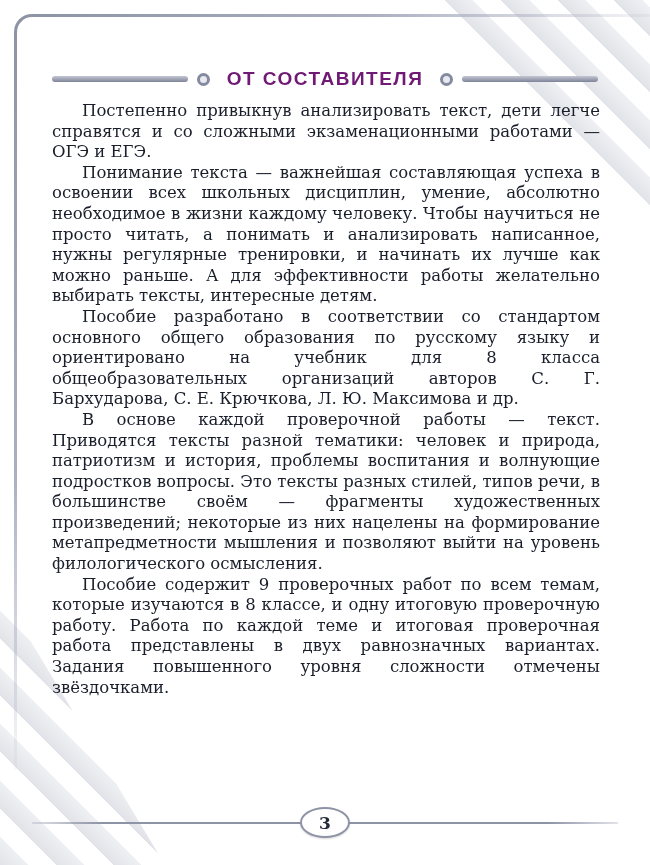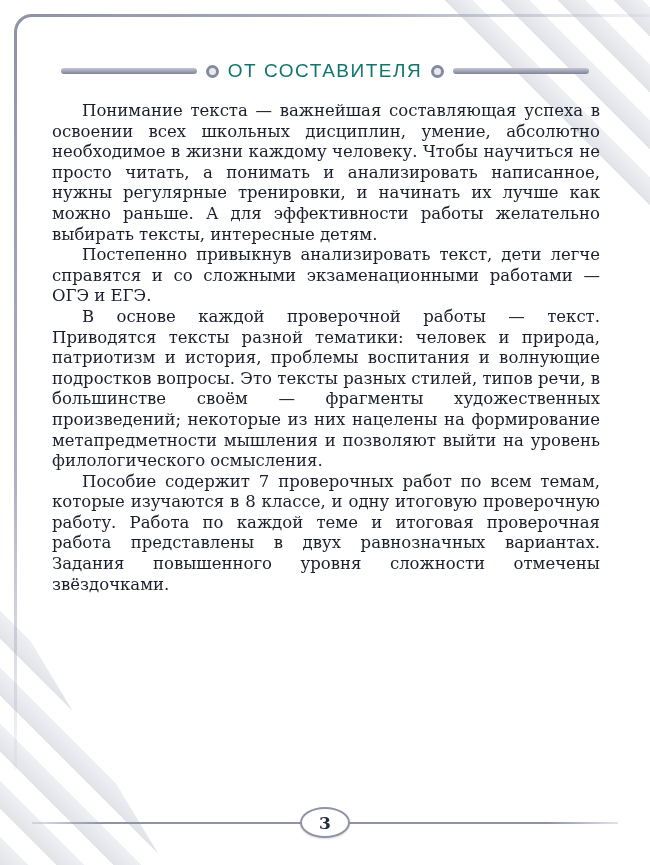--- a/index.html
+++ b/index.html
@@ -53,24 +53,24 @@
   }
   .h-line {
     width:136px; height:6px; border-radius:3px;
     background:linear-gradient(#c4c7d3, #7e8398);
   }
   .h-dot {
     width:7px; height:7px; border:3px solid #848aa0; border-radius:50%;
     background:#e9eaef;
   }
   .title {
-    margin:0;
+    margin:8px;
     font-family:"Liberation Sans", sans-serif;
-    font-weight:normal; font-size:19px; letter-spacing:1.5px;
-    color:#0f766e; white-space:nowrap;
+    font-weight:bold; font-size:19px; letter-spacing:1.5px;
+    color:#701a75; white-space:nowrap;
   }
 
   
   .content {
     position:absolute; top:101px; left:52px; right:50px; z-index:1;
   }
   .content p {
     margin:0;
     text-indent:30px;
     text-align:justify;
@@ -112,22 +112,23 @@
 
 <header class="header">
   <span class="h-line"></span>
   <span class="h-dot"></span>
   <h1 class="title">ОТ СОСТАВИТЕЛЯ</h1>
   <span class="h-dot"></span>
   <span class="h-line"></span>
 </header>
 
 <main class="content">
+  <p>Постепенно привыкнув анализировать текст, дети легче справятся и со сложными экзаменационными работами — ОГЭ и ЕГЭ.</p>
   <p>Понимание текста — важнейшая составляющая успеха в освоении всех школьных дисциплин, умение, абсолютно необходимое в жизни каждому человеку. Чтобы научиться не просто читать, а понимать и анализировать написанное, нужны регулярные тренировки, и начинать их лучше как можно раньше. А для эффективности работы желательно выбирать тексты, интересные детям.</p>
-  <p>Постепенно привыкнув анализировать текст, дети легче справятся и со сложными экзаменационными работами — ОГЭ и ЕГЭ.</p>
+  <p>Пособие разработано в соответствии со стандартом основного общего образования по русскому языку и ориентировано на учебник для 8 класса общеобразовательных организаций авторов С. Г. Бархударова, С. Е. Крючкова, Л. Ю. Максимова и др.</p>
   <p>В основе каждой проверочной работы — текст. Приводятся тексты разной тематики: человек и природа, патриотизм и история, проблемы воспитания и волнующие подростков вопросы. Это тексты разных стилей, типов речи, в большинстве своём — фрагменты художественных произведений; некоторые из них нацелены на формирование метапредметности мышления и позволяют выйти на уровень филологического осмысления.</p>
-  <p>Пособие содержит 7 проверочных работ по всем темам, которые изучаются в 8 классе, и одну итоговую проверочную работу. Работа по каждой теме и итоговая проверочная работа представлены в двух равнозначных вариантах. Задания повышенного уровня сложности отмечены звёздочками.</p>
+  <p>Пособие содержит 9 проверочных работ по всем темам, которые изучаются в 8 классе, и одну итоговую проверочную работу. Работа по каждой теме и итоговая проверочная работа представлены в двух равнозначных вариантах. Задания повышенного уровня сложности отмечены звёздочками.</p>
 </main>
 
 <div class="footer-line"></div>
 <div class="page-number">
   <span>3</span>
 </div>
 
 </body></html>

